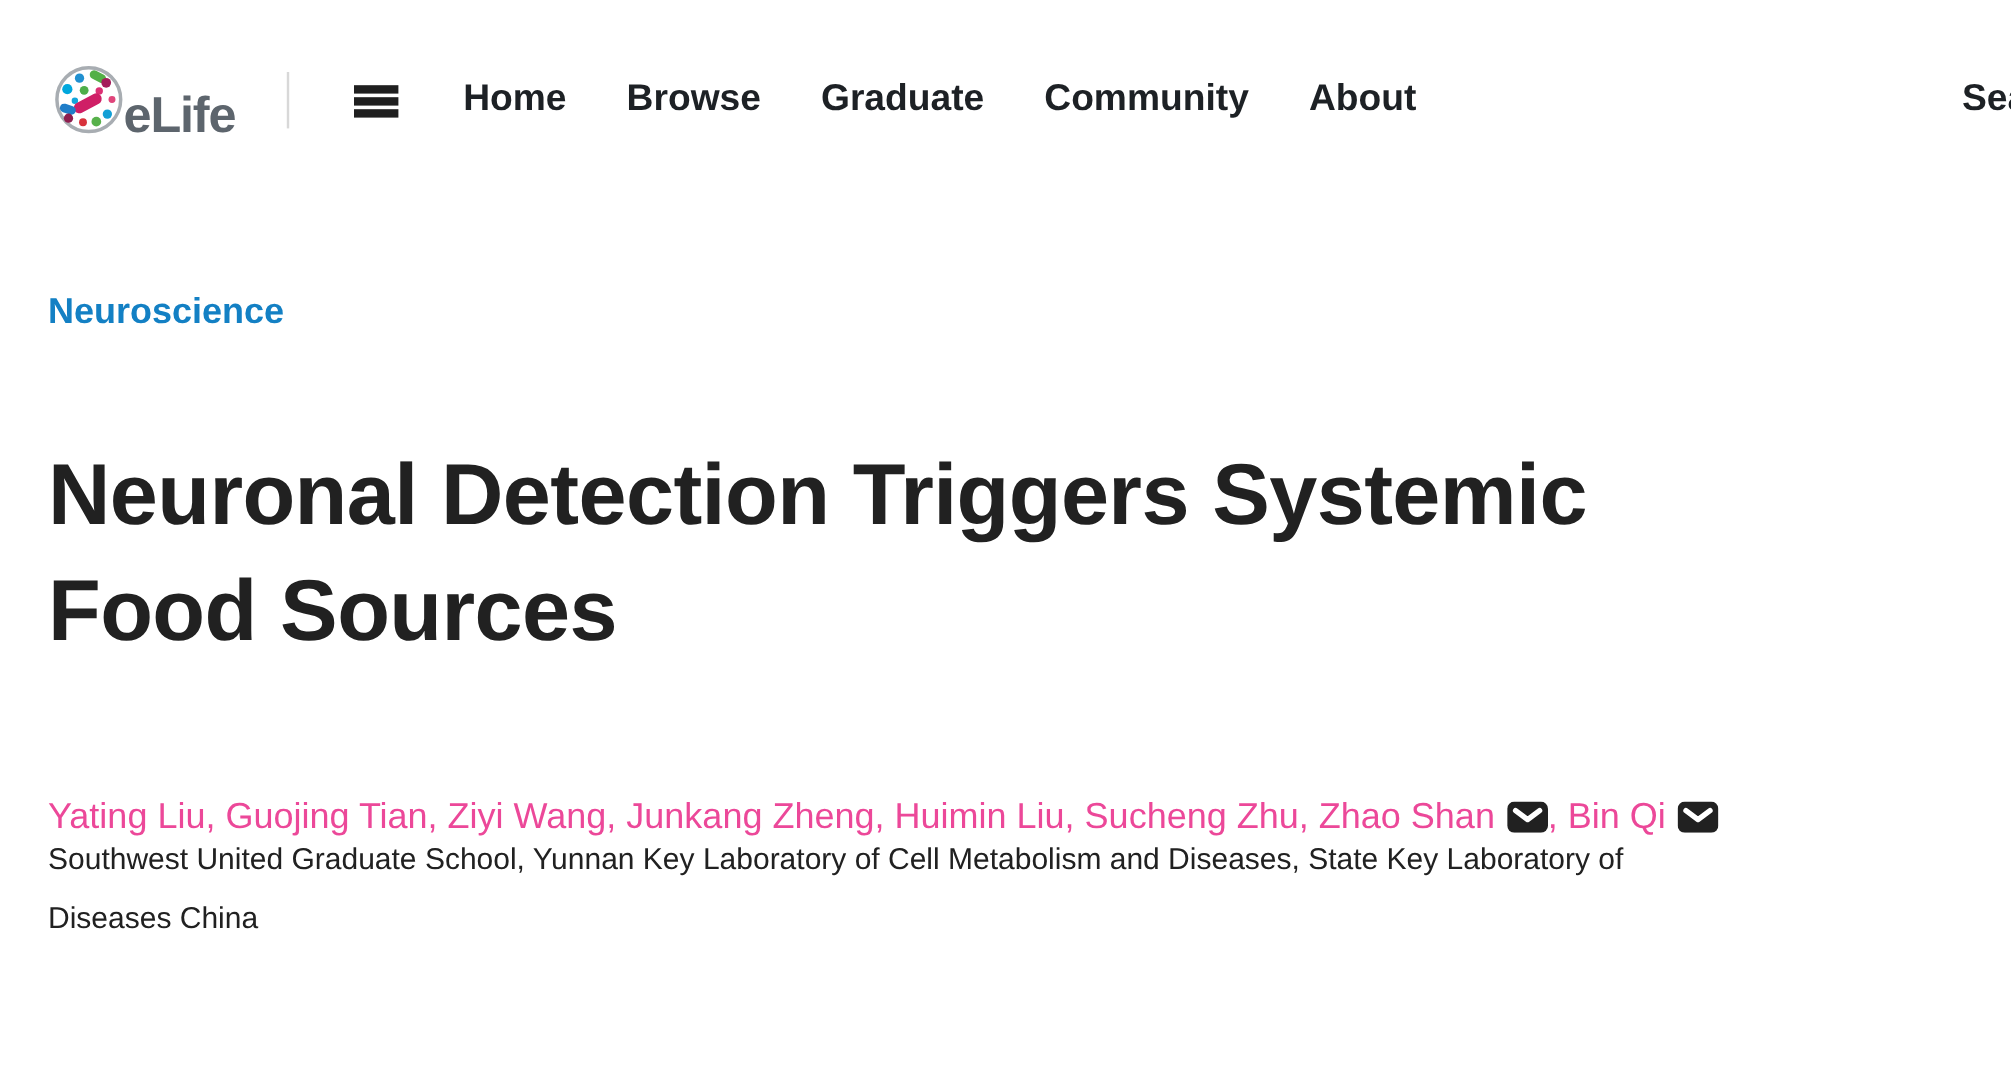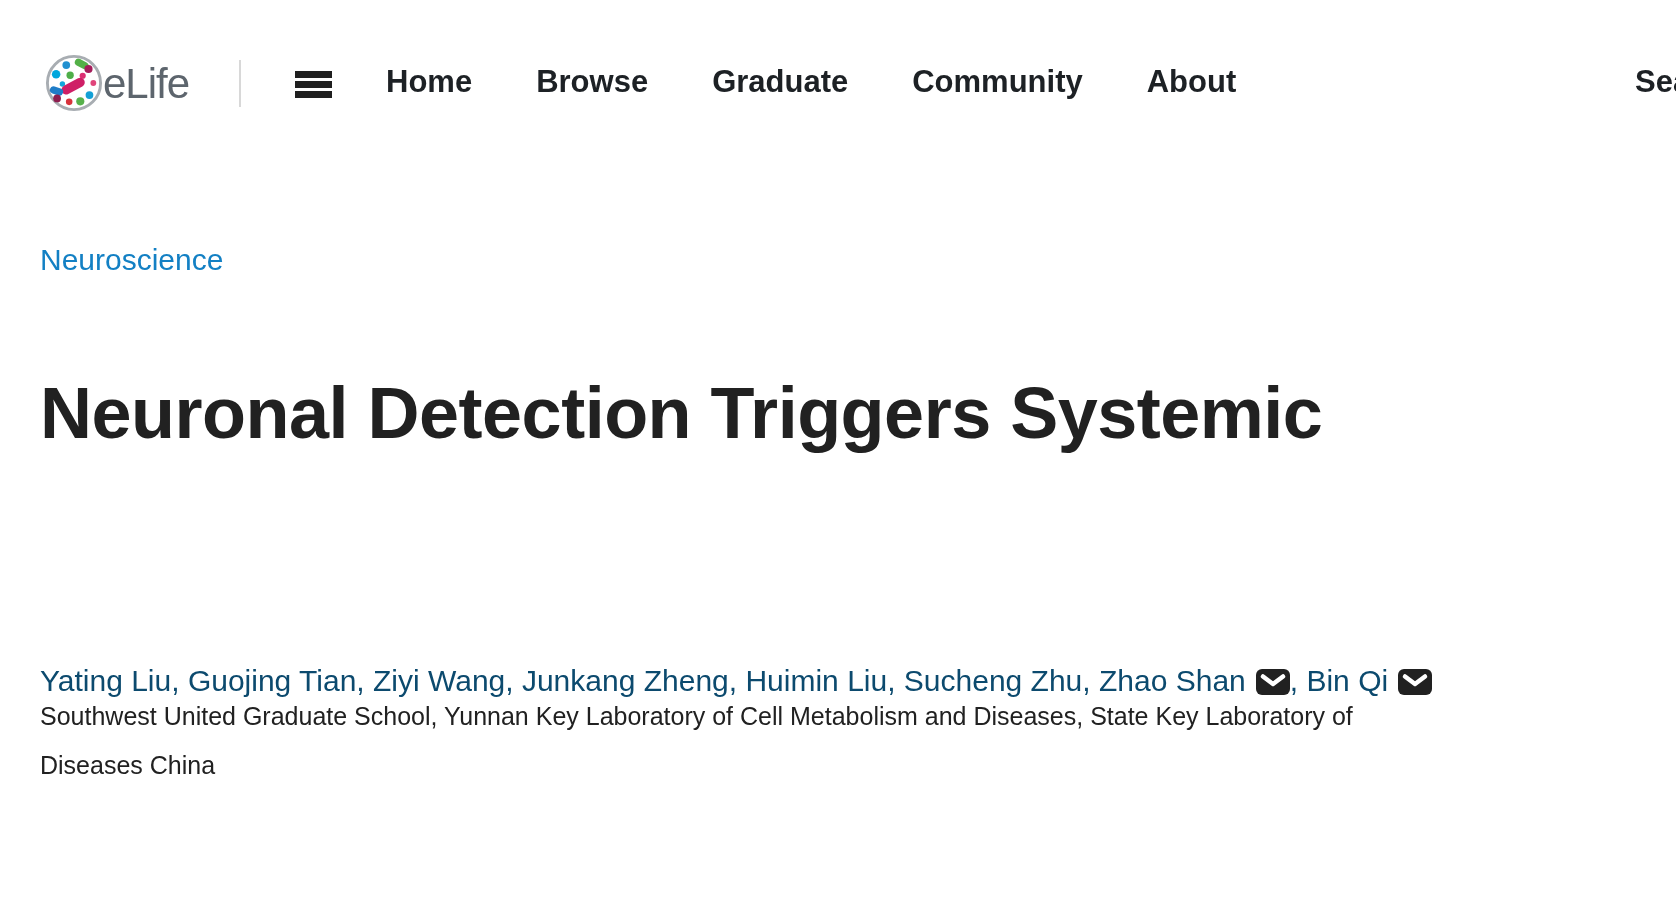--- a/index.html
+++ b/index.html
@@ -6,58 +6,58 @@
   * { box-sizing:border-box; }
   html,body { margin:0; padding:0; }
   body {
     width:1676px; height:908px; position:relative; overflow:hidden;
     background:#ffffff; color:var(--text-dark);
     font-family:"Liberation Sans", sans-serif;
   }
   
   .logo { position:absolute; left:45px; top:54px; width:58px; height:58px; cursor:pointer; }
   .wordmark {
-    position:absolute; left:103px; top:60px;
-    font-size:42px; font-weight:normal; letter-spacing:-1px;
+    position:absolute; left:103px; top:72px;
+    font-size:42px; font-weight:bold; letter-spacing:-1px;
     color:var(--wordmark); cursor:pointer;
   }
   .header-divider { position:absolute; left:239px; top:60px; width:2px; height:47px; background:#d8d8d8; }
   .hamburger {
     position:absolute; left:295px; top:71px; width:37px; height:27px;
     display:flex; flex-direction:column; justify-content:space-between; cursor:pointer;
   }
   .hamburger .bar { height:7px; background:#1f1f1f; }
   .nav {
     position:absolute; left:386px; top:62px; height:40px;
-    display:flex; align-items:center; gap:64px;justify-content:center;
+    display:flex; align-items:center; gap:50px;justify-content:center;
   }
   .nav-link {
     font-size:31px; font-weight:bold; color:#1d2125;
     white-space:nowrap; cursor:pointer;
   }
   .search-link {
     position:absolute; left:1635px; top:62px; height:40px;
     display:flex; align-items:center;
     font-size:31px; font-weight:bold; color:#1d2125;
     white-space:nowrap; cursor:pointer;
   }
   
   .category {
     position:absolute; left:40px; top:243px;
-    font-size:30px; font-weight:normal; color:var(--accent); cursor:pointer;
+    font-size:30px; font-weight:bold; color:var(--accent); cursor:pointer;
   }
   .page-title {
     position:absolute; left:40px; top:317px;
     font-size:72px; font-weight:bold; line-height:96px;
     letter-spacing:-0.5px; color:#212121;
   }
   .page-title .title-line { white-space:nowrap; }
   .authors {
     position:absolute; left:40px; top:660px;
-    font-size:30px; line-height:42px; color:#0c4a6e; white-space:nowrap;
+    font-size:30px; line-height:42px; color:#ec4899; white-space:nowrap;
   }
   .author-name { cursor:pointer; }
   .author-sep { }
   .email-icon { margin-left:10px; vertical-align:-4px; cursor:pointer; }
   .affiliation {
     position:absolute; left:40px; top:692px;
     font-size:25px; line-height:49px; color:#212121;
   }
   .affiliation .affil-line { white-space:nowrap; }
 </style>
@@ -99,20 +99,21 @@
     <span class="nav-link">Browse</span>
     <span class="nav-link">Graduate</span>
     <span class="nav-link">Community</span>
     <span class="nav-link">About</span>
   </nav>
 <div class="search-link">Search</div>
 
 <div class="category">Neuroscience</div>
 <h1 class="page-title">
     <div class="title-line">Neuronal Detection Triggers Systemic</div>
+    <div class="title-line">Food Sources</div>
   </h1>
 <div class="authors"><span class="author-name">Yating Liu</span><span class="author-sep">, </span><span class="author-name">Guojing Tian</span><span class="author-sep">, </span><span class="author-name">Ziyi Wang</span><span class="author-sep">, </span><span class="author-name">Junkang Zheng</span><span class="author-sep">, </span><span class="author-name">Huimin Liu</span><span class="author-sep">, </span><span class="author-name">Sucheng Zhu</span><span class="author-sep">, </span><span class="author-name">Zhao Shan</span><svg class="email-icon" width="34" height="26" viewBox="0 0 34 26">
       <rect x="0" y="0" width="34" height="26" rx="6" fill="#212121"></rect>
       <path d="M7 7.5 L17 15 L27 7.5" fill="none" stroke="#ffffff" stroke-width="4.5" stroke-linecap="round" stroke-linejoin="round"></path>
     </svg><span class="author-sep">, </span><span class="author-name">Bin Qi</span><svg class="email-icon" width="34" height="26" viewBox="0 0 34 26">
       <rect x="0" y="0" width="34" height="26" rx="6" fill="#212121"></rect>
       <path d="M7 7.5 L17 15 L27 7.5" fill="none" stroke="#ffffff" stroke-width="4.5" stroke-linecap="round" stroke-linejoin="round"></path>
     </svg></div>
 <div class="affiliation">
     <div class="affil-line">Southwest United Graduate School, Yunnan Key Laboratory of Cell Metabolism and Diseases, State Key Laboratory of</div>

